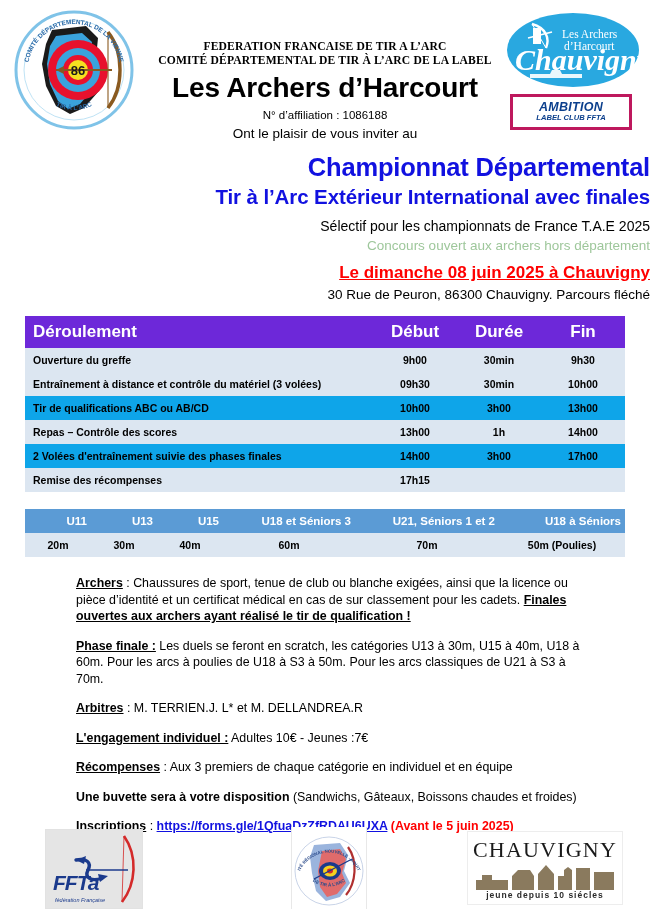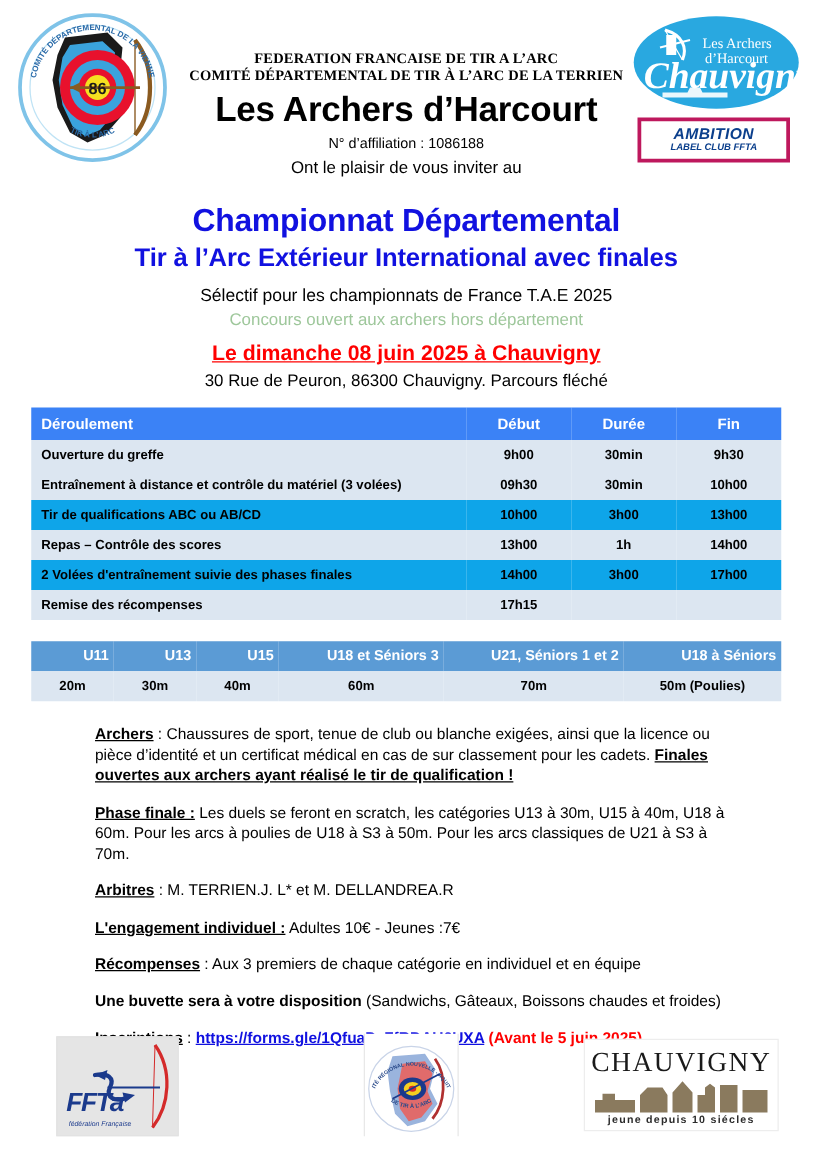--- a/index.html
+++ b/index.html
@@ -103,22 +103,22 @@
   .invite {
     position: absolute;
     left: 0; right: 0;
     top: 126px;
     text-align: center;
     font-size: 13.5px;
   }
 
   
   .title-block {
-    text-align: center;
-    margin-top: 22px;
+    text-align: right;
+    margin-top: 12px;
   }
   .main-title {
     font-weight: bold;
     font-size: 25.5px;
     color: #1111e0;
     line-height: 31px;
     letter-spacing: -0.2px;
   }
   .sub-title {
     font-weight: bold;
@@ -156,24 +156,24 @@
   
   .table-wrap {
     margin: 11px 25px 0 25px;
   }
   table.sched {
     width: 100%;
     border-collapse: collapse;
     table-layout: fixed;
   }
   table.sched th {
-    background: #3b82f6;
+    background: #6d28d9;
     color: #ffffff;
     font-weight: bold;
-    font-size: 12px;
+    font-size: 17px;
     padding: 6px 8px;
     text-align: center;
   }
   table.sched th.col-left {
     text-align: left;
   }
   table.sched td {
     font-size: 10.5px;
     font-weight: bold;
     padding: 6px 8px;
@@ -345,21 +345,21 @@
         <textPath href="#arcTop" startOffset="50%" text-anchor="middle">COMITÉ DÉPARTEMENTAL DE LA VIENNE</textPath>
       </text>
       <text font-family="Liberation Sans, sans-serif" font-size="6.4" font-weight="bold" fill="#2a6aa8">
         <textPath href="#arcBot" startOffset="50%" text-anchor="middle">TIR À L’ARC</textPath>
       </text>
     </svg>
   </div>
 
   <div class="fed-lines">
     <div class="fed-line">FEDERATION FRANCAISE DE TIR A L’ARC</div>
-    <div class="fed-line">COMITÉ DÉPARTEMENTAL DE TIR À L’ARC DE LA TERRIEN</div>
+    <div class="fed-line">COMITÉ DÉPARTEMENTAL DE TIR À L’ARC DE LA LABEL</div>
   </div>
 
   <div class="club-title">Les Archers d’Harcourt</div>
   <div class="affil">N° d’affiliation : 1086188</div>
   <div class="invite">Ont le plaisir de vous inviter au</div>
 
   <div class="logo-chauvigny">
     <svg viewBox="0 0 134 76" width="134" height="76">
       <ellipse cx="67" cy="38" rx="66" ry="37" fill="#29a8e0"></ellipse>
       <text x="56" y="26" font-family="Liberation Serif, serif" font-size="11.5" fill="#ffffff" text-anchor="start">Les Archers</text>

